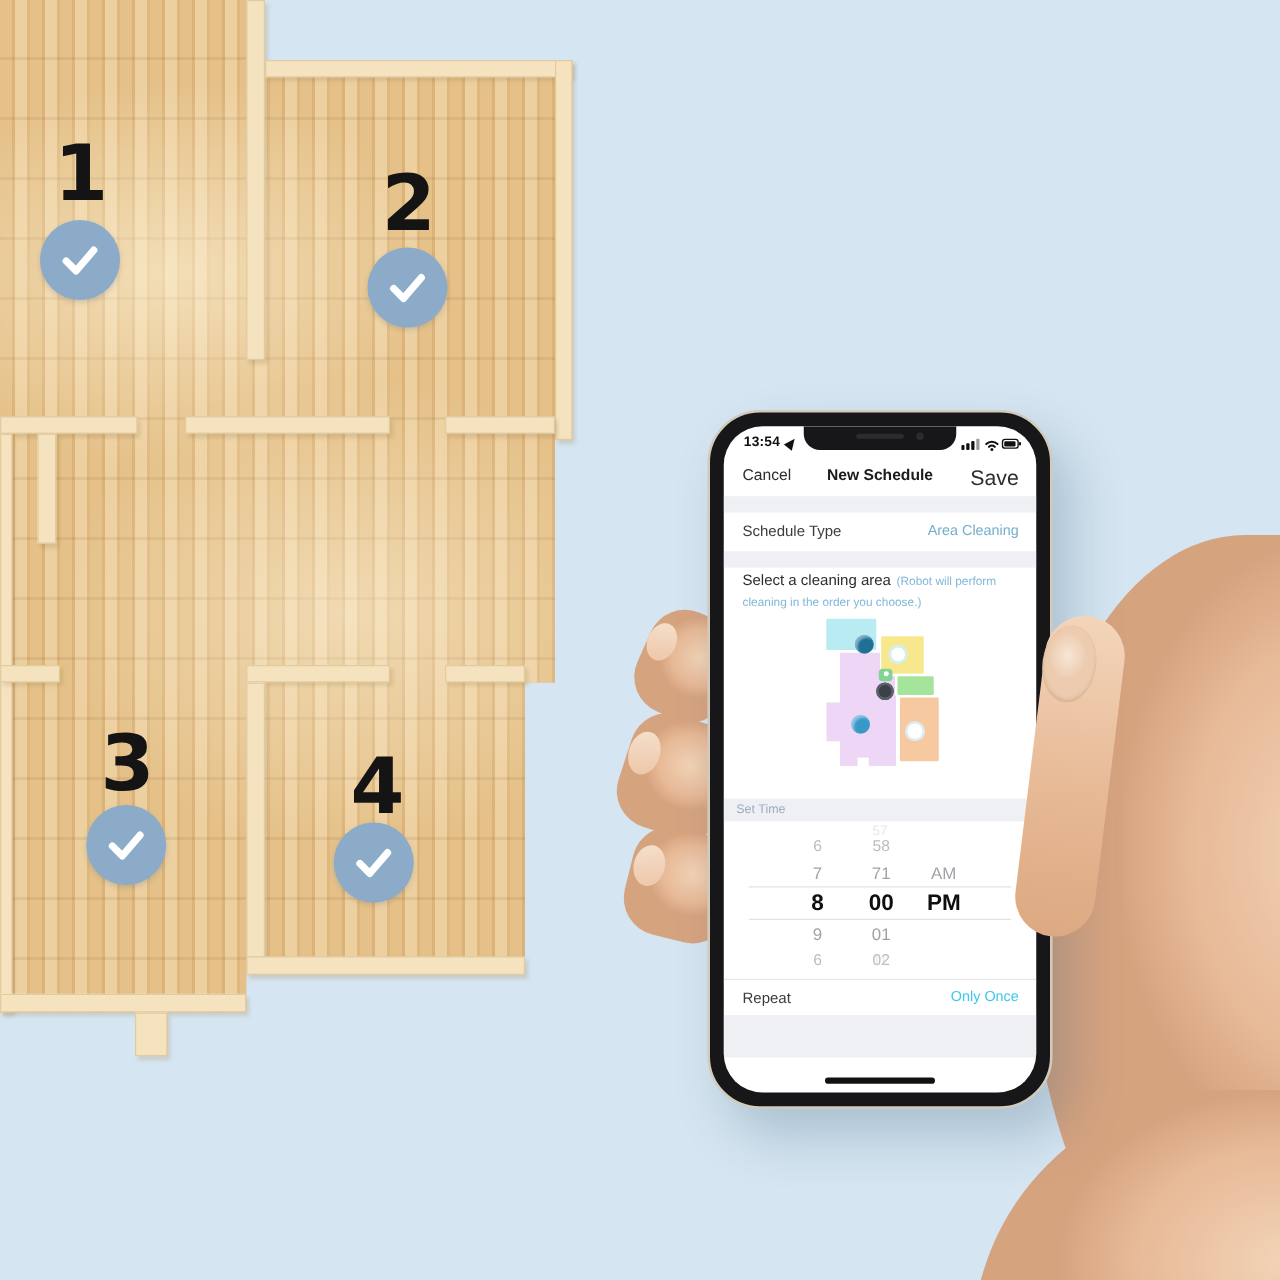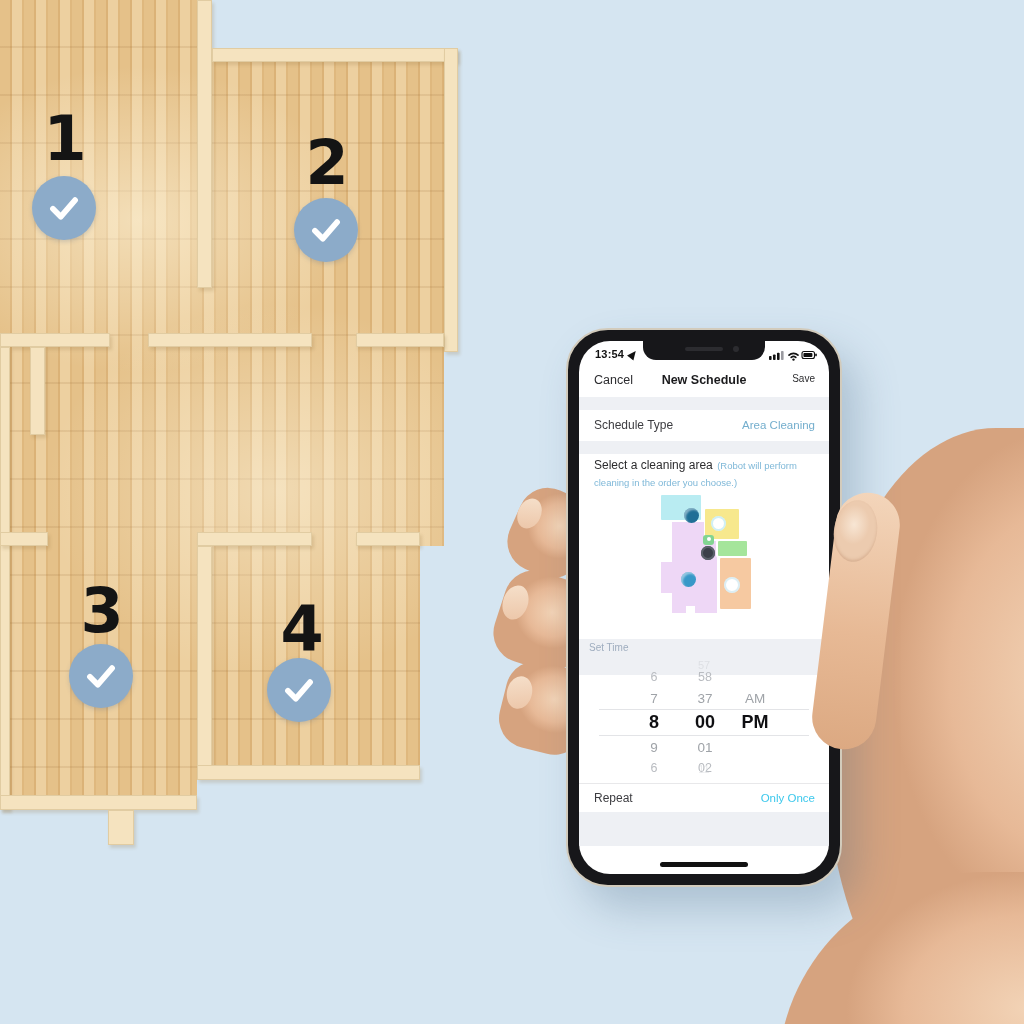--- a/index.html
+++ b/index.html
@@ -58,21 +58,21 @@
 
   .status{position:absolute;top:6px;left:0;right:0;height:16px;z-index:7;text-align:center;}
   .time{position:absolute;left:16px;top:1px;font-size:11px;font-weight:bold;color:#111;letter-spacing:.2px;}
   .loc{position:absolute;left:50px;top:3px;width:0;height:0;border-left:4px solid transparent;border-right:4px solid transparent;
     border-bottom:9px solid #111;transform:rotate(38deg);}
   .sticons{position:absolute;right:12px;top:2px;}
 
   .hdr{position:absolute;top:28px;left:0;right:0;height:26px;}
   .hdr .c{position:absolute;left:15px;top:4px;font-size:12.5px;color:#2d2d30;}
   .hdr .t{position:absolute;left:0;right:0;top:4px;text-align:center;font-size:12.5px;font-weight:bold;color:#1b1b1d;}
-  .hdr .s{position:absolute;right:14px;top:4px;font-size:10px;color:#2d2d30;}
+  .hdr .s{position:absolute;right:14px;top:4px;font-size:17px;color:#2d2d30;}
   .band{position:absolute;left:0;right:0;background:var(--band,#eef0f4);}
   .b1{top:56px;height:13px;} .b2{top:100px;height:13px;}
   .row{position:absolute;left:0;right:0;}
   .r-sched{top:69px;height:31px;}
   .row .lab{position:absolute;left:15px;top:8px;font-size:12px;color:#3c3c40;}
   .row .val{position:absolute;right:14px;top:9px;font-size:11.5px;color:var(--linkblue,#74aecd);}
   .selblock{position:absolute;top:115px;left:15px;width:228px;line-height:15px;}
   .selblock .ti{font-size:12px;font-weight:normal;color:#2c2c2e;}
   .selblock .no{font-size:9.5px;color:var(--noteblue,#7fb8d8);}
 
@@ -89,21 +89,21 @@
   .mbadge{position:absolute;border-radius:50%;}
   .mb-cyan{left:55px;top:15px;width:15px;height:15px;background:var(--badgedark,#1f6f96);box-shadow:inset 2px 2px 2px rgba(255,255,255,.45);}
   .mb-yellow{left:82px;top:23px;width:15px;height:15px;background:#fff;box-shadow:inset 0 0 0 2px rgba(120,210,230,.35);}
   .mb-pink{left:52px;top:79px;width:15px;height:15px;background:var(--badgeblue,#3898c8);box-shadow:inset 2px 2px 2px rgba(255,255,255,.45);}
   .mb-orange{left:95px;top:84px;width:16px;height:16px;background:#fff;box-shadow:inset 0 0 0 2px rgba(140,200,220,.3);}
   .dock{position:absolute;left:74px;top:42px;width:11px;height:10px;border-radius:3px;background:var(--robotgreen,#82d492);}
   .dock::after{content:"";position:absolute;left:3.5px;top:2px;width:4px;height:4px;border-radius:50%;background:#fff;}
   .robot{position:absolute;left:72px;top:53px;width:14px;height:14px;border-radius:50%;background:var(--robotdark,#3b4049);
     box-shadow:inset 0 0 0 2px #596069;}
 
-  .b3{top:298px;height:36px;}
+  .b3{top:298px;height:18px;}
   .settime{position:absolute;left:10px;top:3px;font-size:10px;color:#9fadbf;}
 
   
   .picker{position:absolute;top:318px;left:0;right:0;height:124px;overflow:hidden;}
   .pcol{margin-top:-9px;display:flex;flex-direction:column;align-items:center;}
   .prow{width:84%;display:flex;justify-content:center;align-items:center;gap:12px;}
   .prow span{display:inline-block;text-align:center;}
   .ph{width:38px;} .pm{width:40px;} .pp{width:36px;}
   .edge{height:17px;font-size:11px;color:#c9ccd1;opacity:.45;flex-direction:column;}
   .far{height:20px;font-size:12.5px;color:#b9bcc1;}
@@ -251,21 +251,21 @@
               <span class="pm">57</span>
               <span class="pp"></span>
           </div>
           <div class="prow far">
             <span class="ph">6</span>
               <span class="pm">58</span>
               <span class="pp"></span>
           </div>
           <div class="prow near">
             <span class="ph">7</span>
-              <span class="pm">37</span>
+              <span class="pm">71</span>
               <span class="pp">AM</span>
           </div>
           <div class="prow sel">
             <span class="ph">8</span>
               <span class="pm">00</span>
               <span class="pp">PM</span>
           </div>
           <div class="prow near">
             <span class="ph">9</span>
               <span class="pm">01</span>

